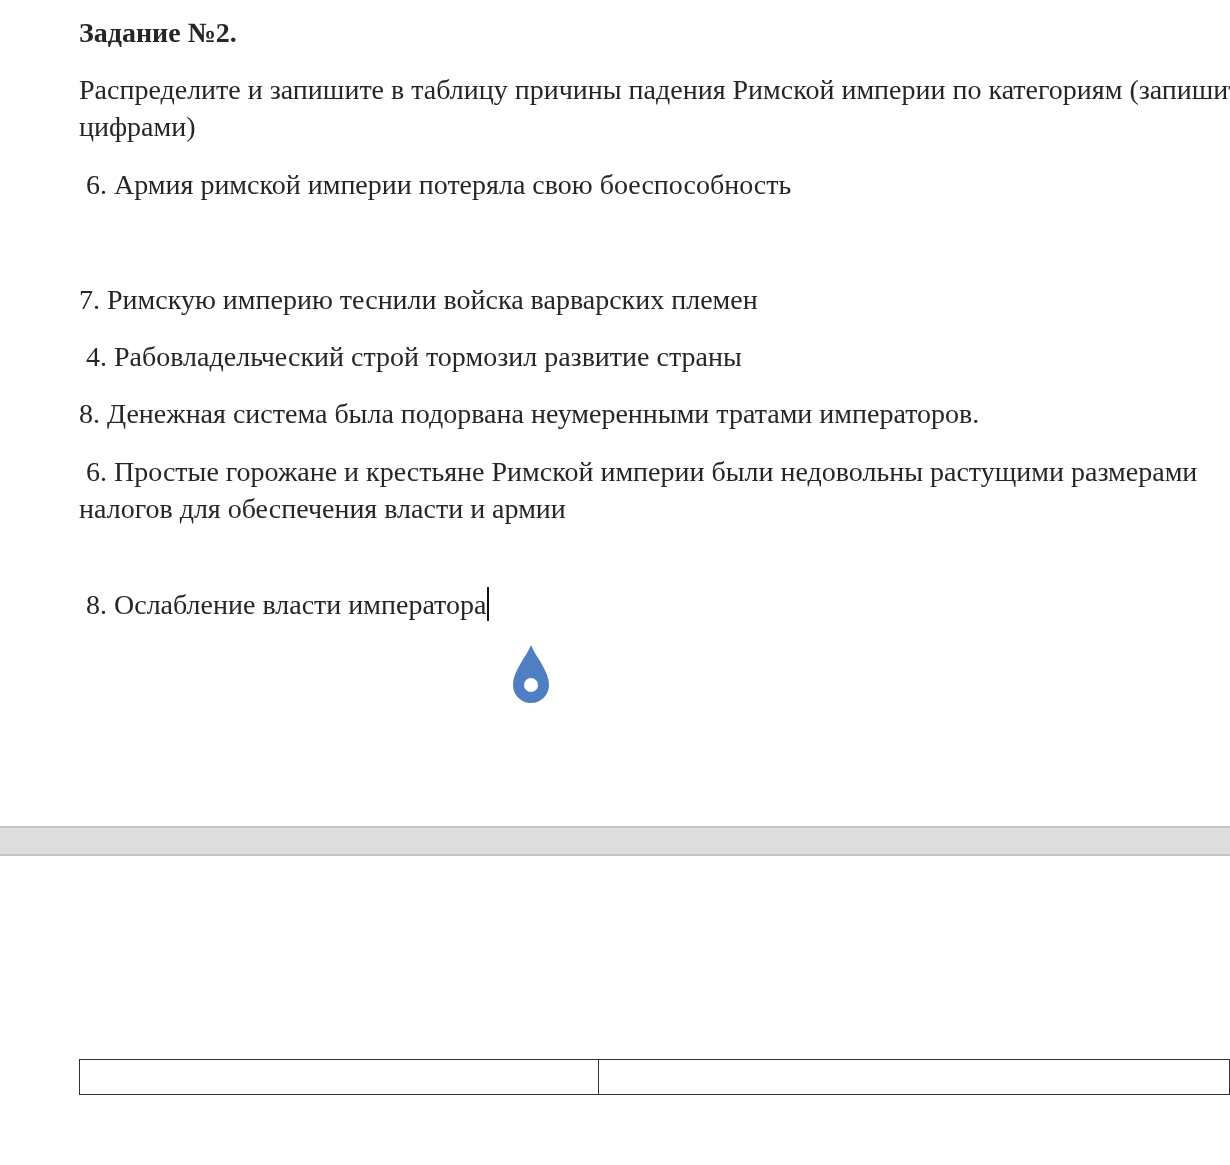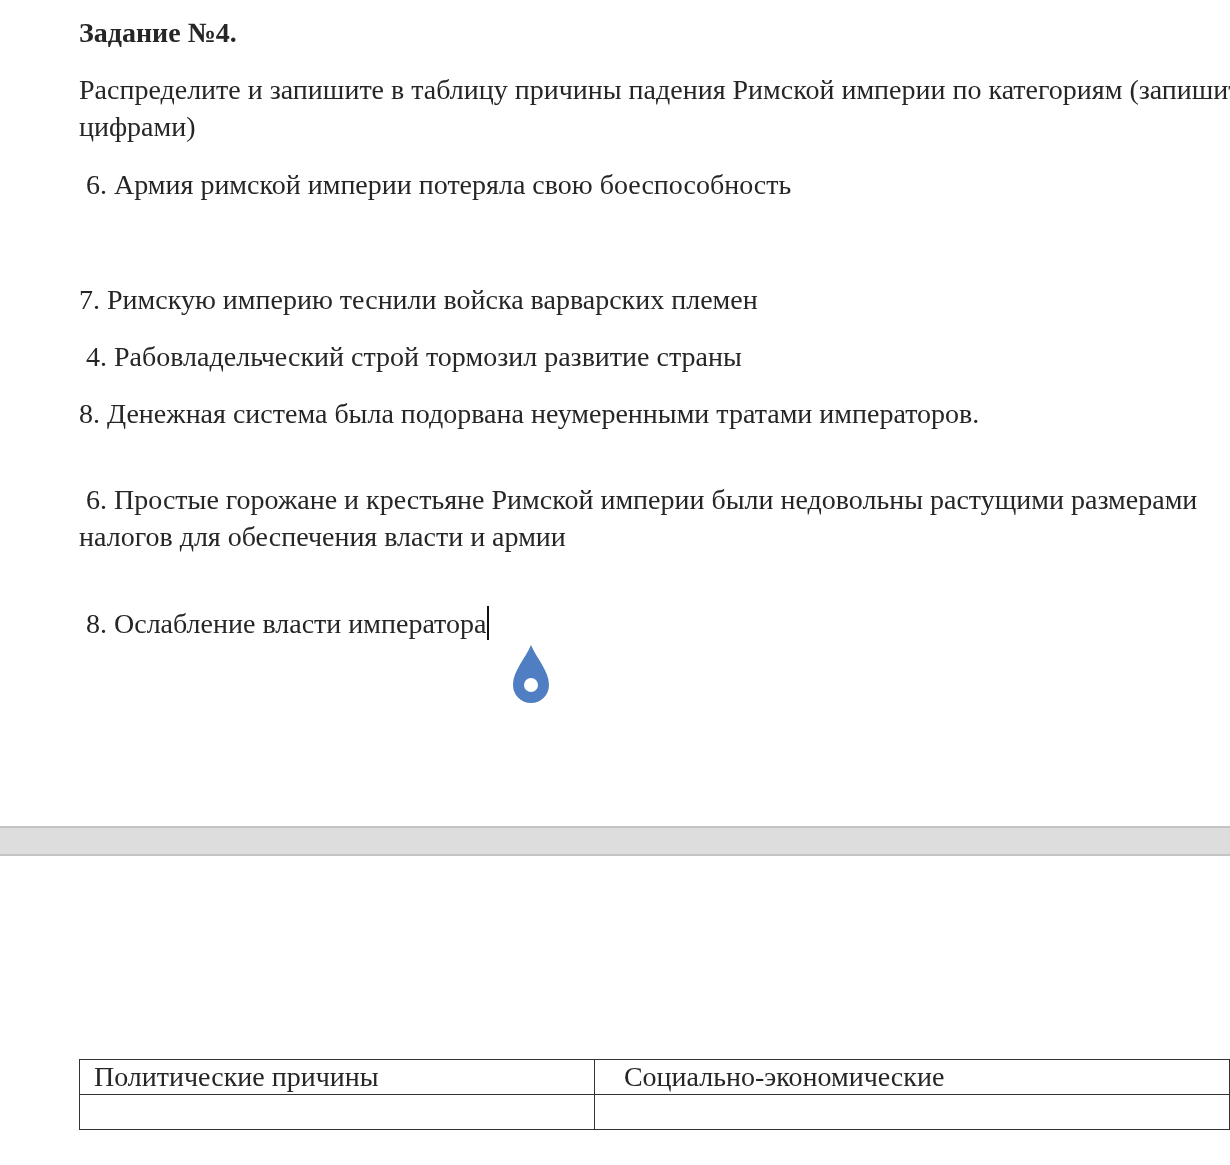--- a/index.html
+++ b/index.html
@@ -38,21 +38,20 @@
   .instruction {
     top: 71px;
     white-space: normal;
     width: 1200px;
   }
   .item { }
   .item.indent { left: 86px; }
   .item-6 {
     white-space: normal;
     width: 1120px;
-    margin-top: 28px;
   }
   .cursor {
     display: inline-block;
     width: 2px;
     height: 34px;
     background: #111111;
     vertical-align: -7px;
     margin-left: 1px;
   }
   .selection-handle {
@@ -97,46 +96,42 @@
   .answer-table .row td { height: 34px; }
   .col-1 { width: 527px; }
   .col-2 { width: 640px; }
   .cell-text-1 { padding-left: 14px !important; }
   .cell-text-2 { padding-left: 29px !important; }
 </style>
 </head>
 <body>
 
 <div class="page-top">
-  <div class="doc-text title">Задание №4.</div>
+  <div class="doc-text title">Задание №2.</div>
 
   <div class="doc-text instruction"> Распределите и запишите в таблицу причины падения Римской империи по категориям (запишите цифрами)</div>
 
   <div class="doc-text item indent" style="top:166px">6. Армия римской империи потеряла свою боеспособность</div>
   <div class="doc-text item" style="top:281px">7. Римскую империю теснили войска варварских племен</div>
   <div class="doc-text item indent" style="top:338px">4. Рабовладельческий строй тормозил развитие страны</div>
   <div class="doc-text item" style="top:395px">8. Денежная система была подорвана неумеренными тратами императоров.</div>
   <div class="doc-text item item-6" style="top:453px; text-indent:7px;">6. Простые горожане и крестьяне Римской империи были недовольны растущими размерами налогов для обеспечения власти и армии</div>
-  <div class="doc-text item indent" style="top:605px"><span>8. Ослабление власти императора</span><span class="cursor"></span></div>
+  <div class="doc-text item indent" style="top:586px"><span>8. Ослабление власти императора</span><span class="cursor"></span></div>
 
   <svg class="selection-handle" viewBox="0 0 40 62">
     <path d="M20 2 C 26 16, 38 28, 38 42 A 18 18 0 0 1 2 42 C 2 28, 14 16, 20 2 Z" fill="#4f7ec2"></path>
     <circle cx="20" cy="42" r="7" fill="#ffffff"></circle>
   </svg>
 </div>
 
 <div class="page-gap"></div>
 
 <div class="page-bottom">
 </div>
 
 <table class="answer-table">
   <tbody>
-      <tr class="hdr">
-    <td class="col-1 cell-text-1">Политические причины</td>
-    <td class="col-2 cell-text-2">Социально-экономические</td>
-  </tr>
   <tr class="row">
     <td class="col-1"></td>
     <td class="col-2"></td>
   </tr>
 </tbody>
   </table>
 
 </body></html>

